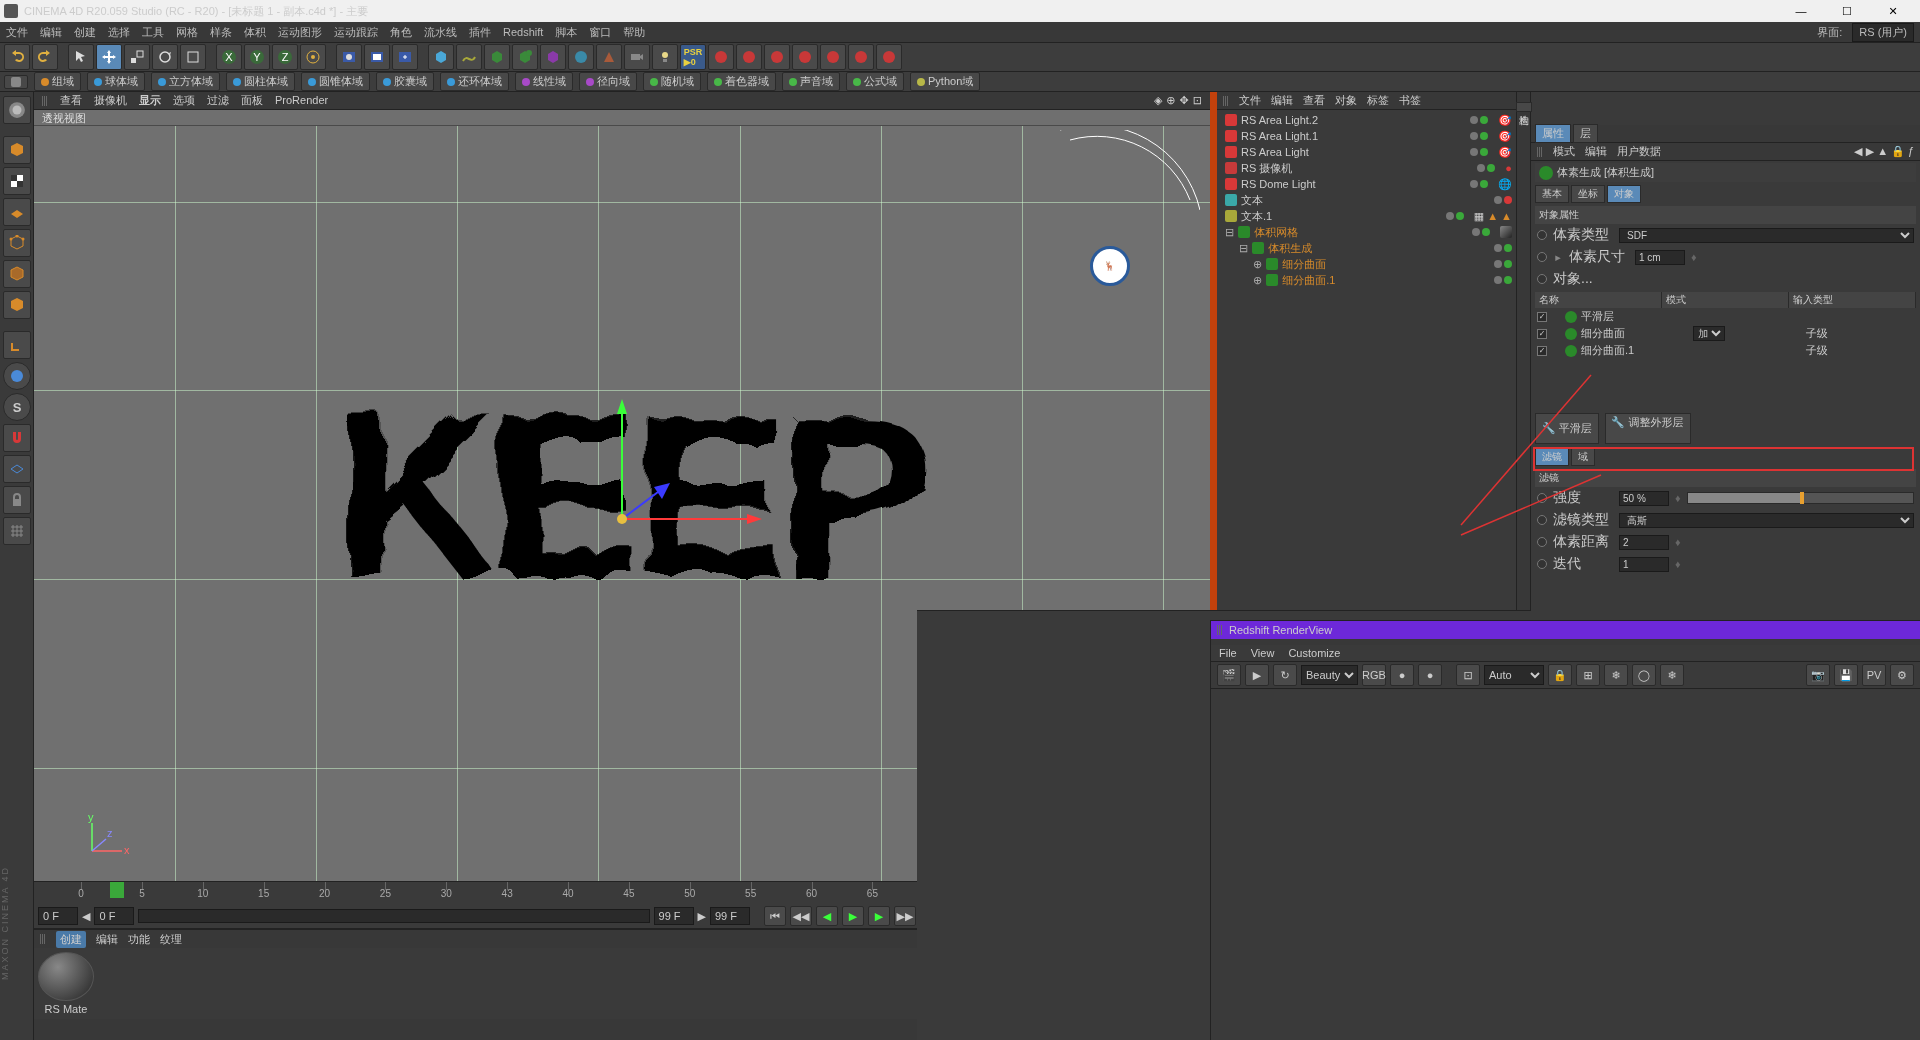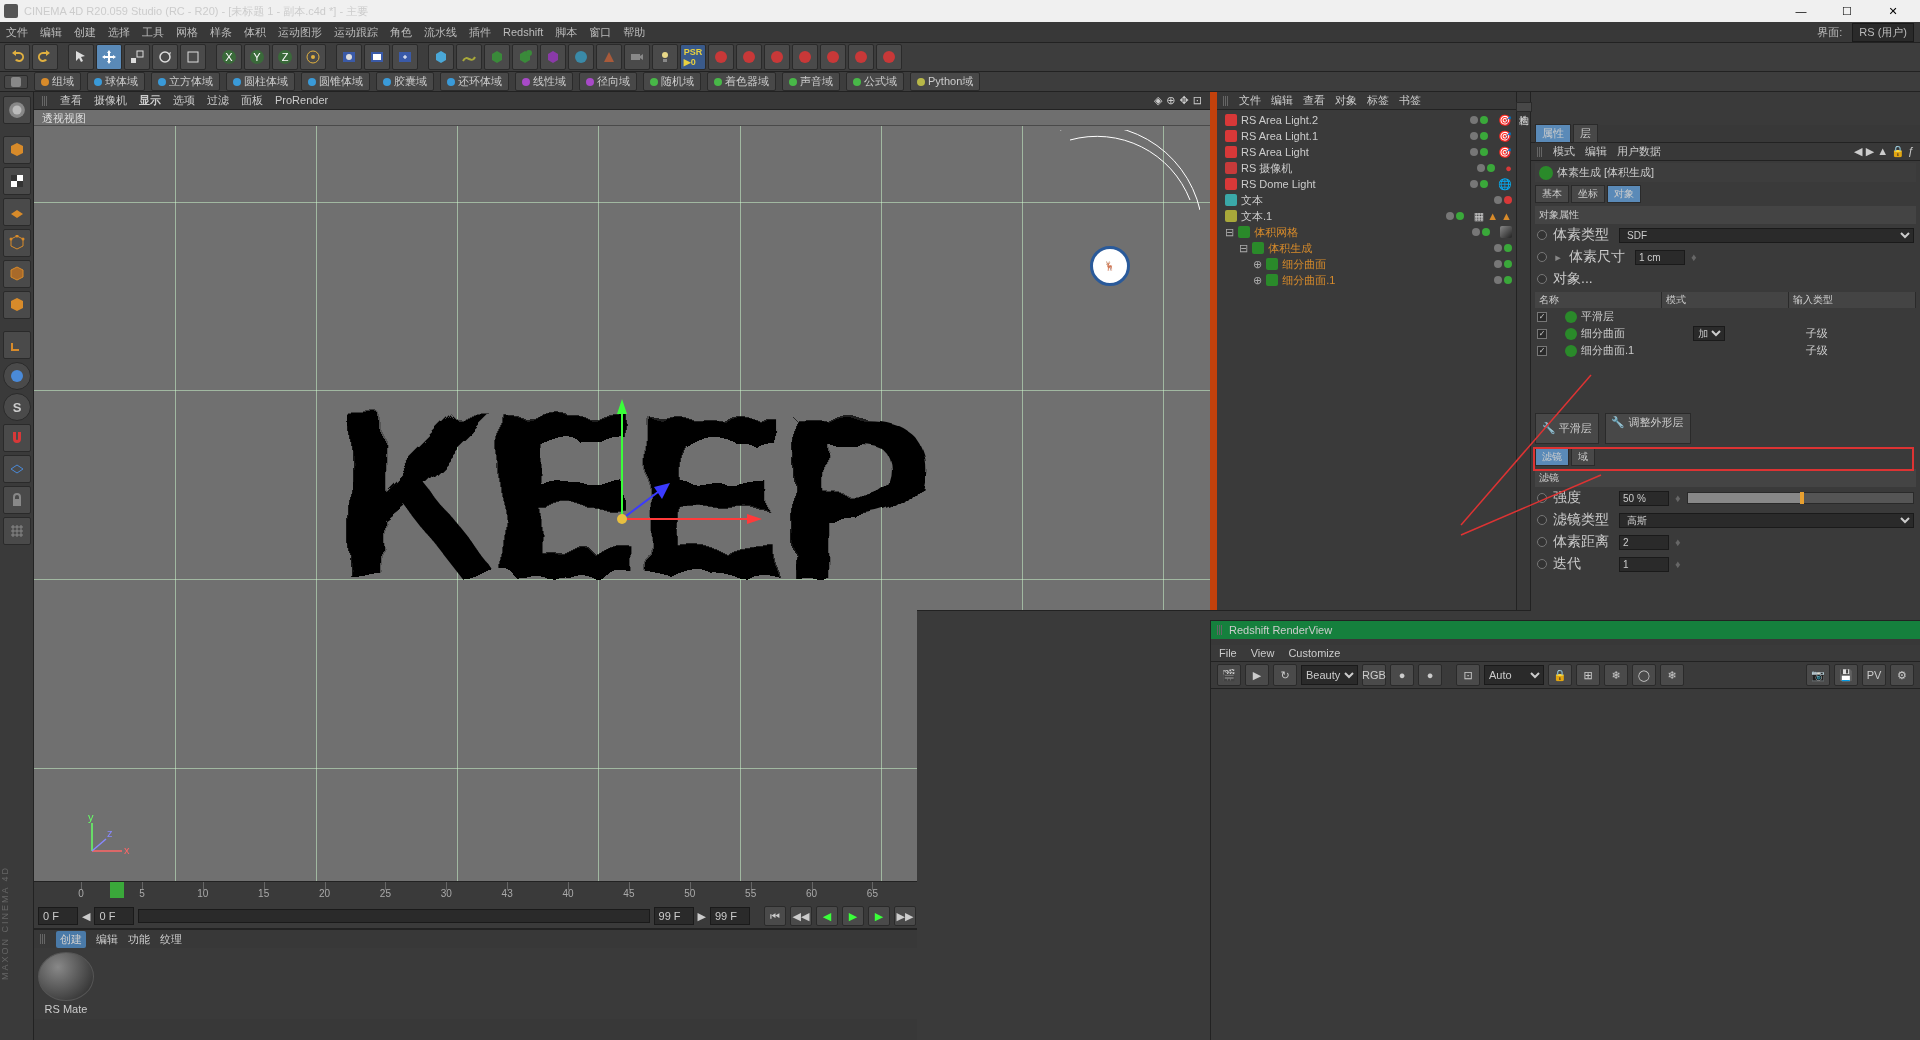--- a/index.html
+++ b/index.html
@@ -89,21 +89,21 @@
 .list-head span { flex:1; padding:1px 4px; border-right:1px solid #2a2a2a; font-size:10px;}
 .list-row { display:flex; align-items:center; gap:4px; padding:1px 2px;}
 .list-row .chk { width:10px; height:10px; border:1px solid #777; background:#2a2a2a; display:flex;align-items:center;justify-content:center;}
 .list-row .chk.on::after { content:"✓"; font-size:8px; color:#ccc;}
 .list-row .licon { width:12px;height:12px; background:#2a8a2a; border-radius:50%;}
 .redbox { position:absolute; border:2px solid #d33; pointer-events:none; }
 .slider-bar { flex:1; height:12px; background:#555; position:relative; border:1px solid #2a2a2a;}
 .slider-bar .fill { position:absolute; left:0; top:0; bottom:0; background:#888;}
 .slider-bar .handle { position:absolute; top:-1px; bottom:-1px; width:4px; background:#e8a030;}
 .renderview { height: 430px; border-top:1px solid #222; display:flex; flex-direction:column; background:#3a3a3a;}
-.rv-title { height:18px; background:#15803d; padding:1px 6px; display:flex; align-items:center; gap:6px;}
+.rv-title { height:18px; background:#6d28d9; padding:1px 6px; display:flex; align-items:center; gap:6px;}
 .rv-menus { height:16px; display:flex; gap:14px; padding: 0 8px; align-items:center;}
 .rv-tools { height:28px; display:flex; align-items:center; gap:4px; padding:0 6px; border-top:1px solid #222; border-bottom:1px solid #222;}
 .rv-tools .rvb { width:24px; height:22px; background:#4a4a4a; border:1px solid #2a2a2a; border-radius:2px; display:flex;align-items:center;justify-content:center;}
 .rv-tools select { background:#2a2a2a; border:1px solid #1a1a1a; color:#ccc; height:20px;}
 .rv-canvas { flex:1; background:#000; position:relative; display:flex; align-items:center; justify-content:center;}
 .keep-render { font-size: 120px; font-weight:900; letter-spacing:-5px; font-family: Arial Black, sans-serif;
   background: linear-gradient(135deg, #3a2f12, #d4b862 20%, #4a3a15 40%, #e0c878 55%, #2a2008 70%, #c8a84a);
   -webkit-background-clip: text; background-clip:text; color: transparent; filter: contrast(1.4) url(#wobble2);}
 .rv-caption { position:absolute; bottom: 18px; color:#ddd; font-size:12px;}
 .maxon-strip { position:absolute; left:0; bottom:60px; width:18px; writing-mode: vertical-rl; transform: rotate(180deg); color:#666; font-size:9px; letter-spacing:2px; text-align:center;}

